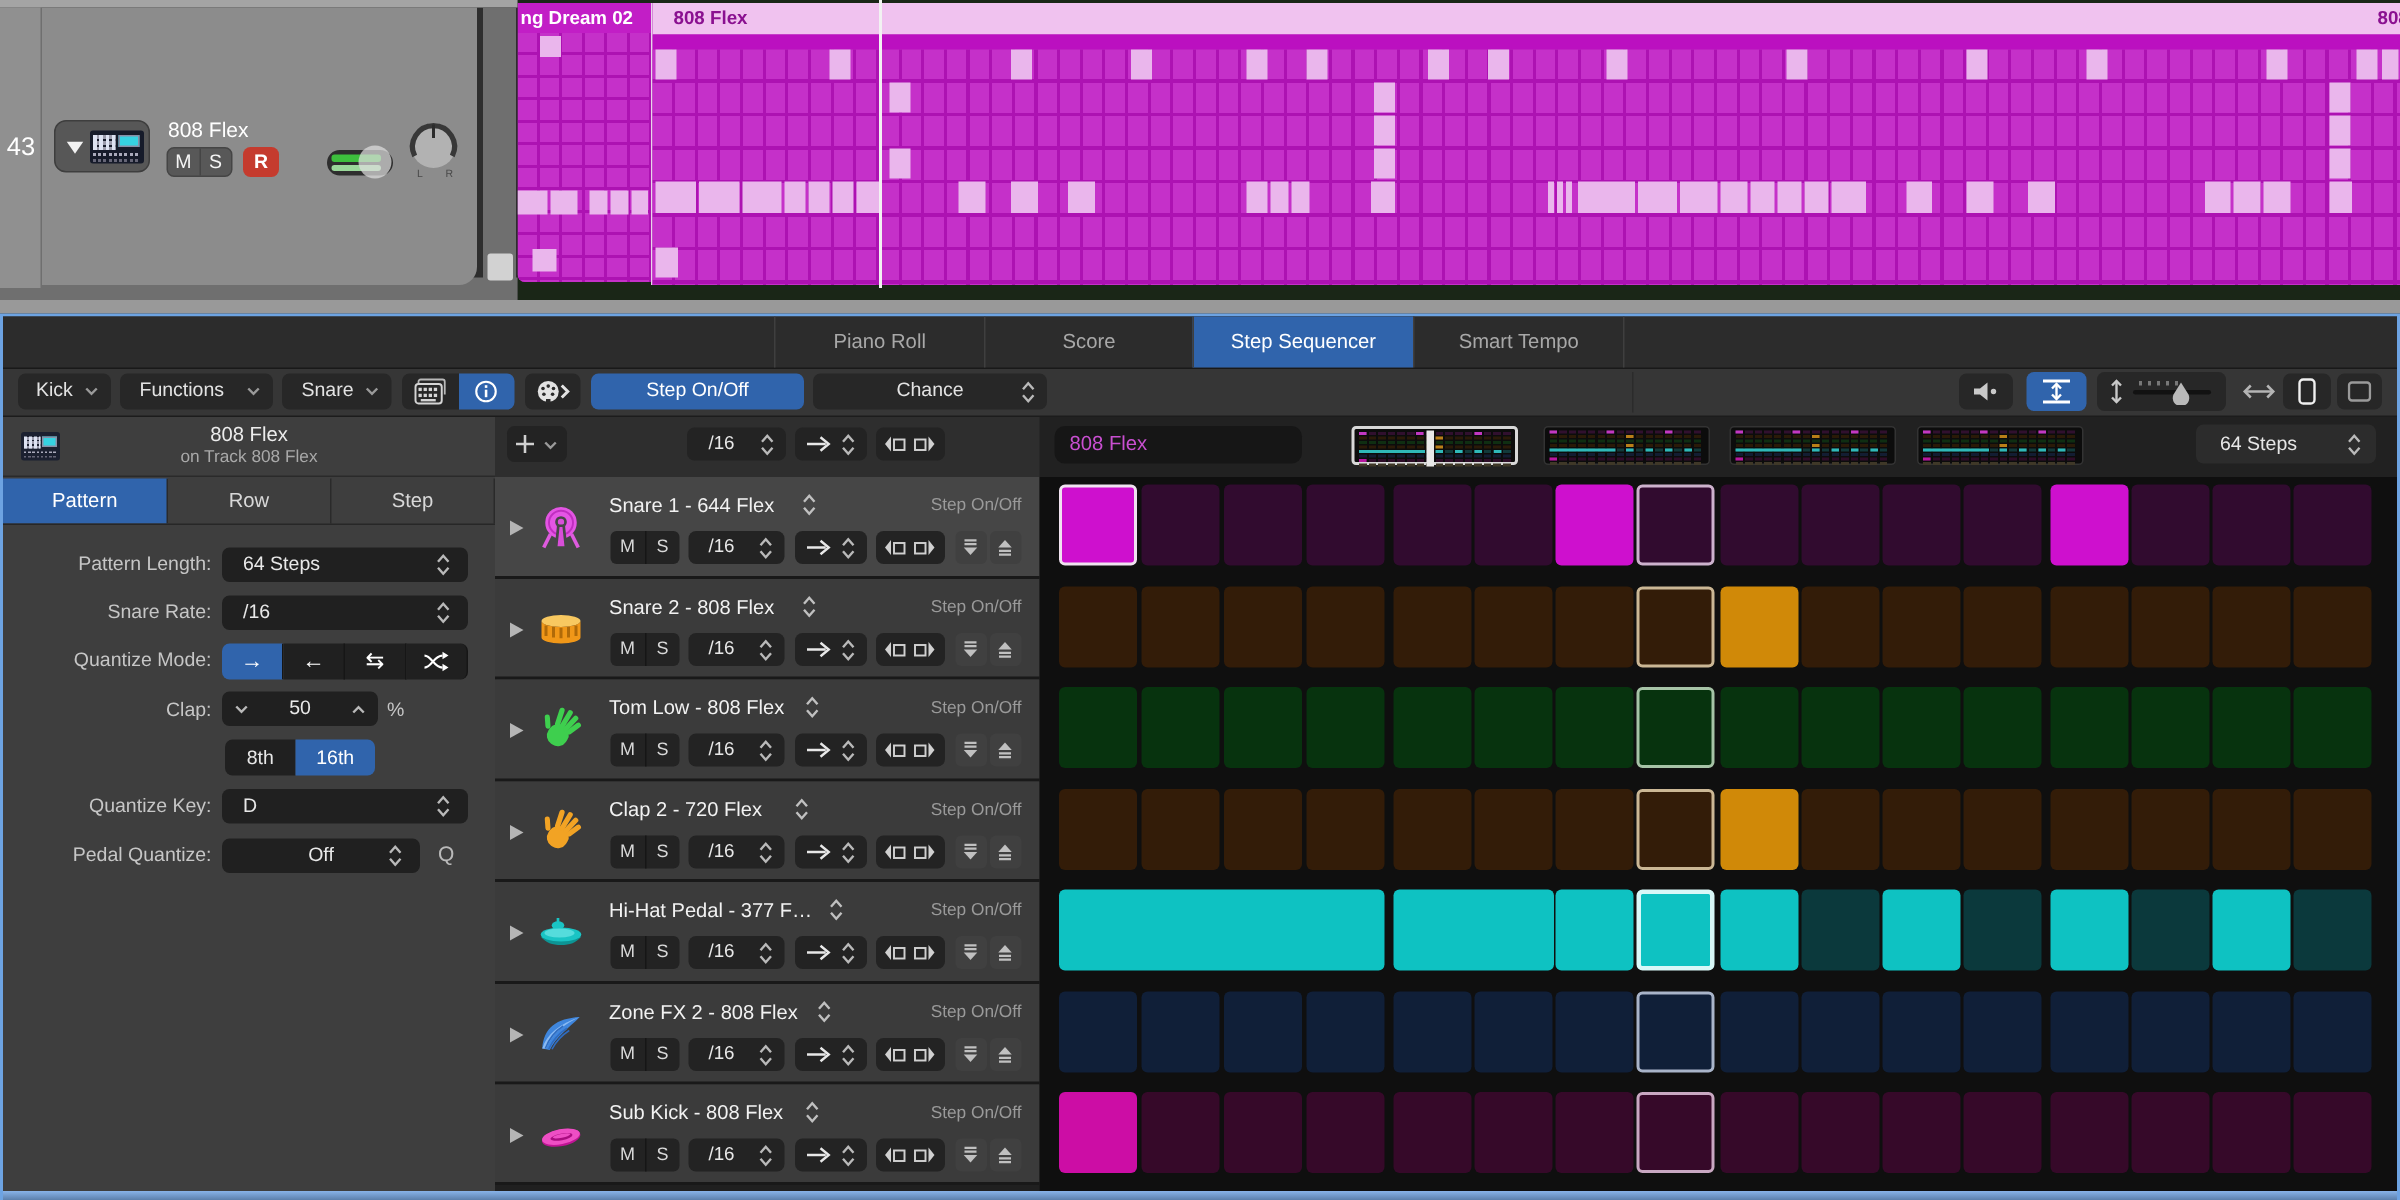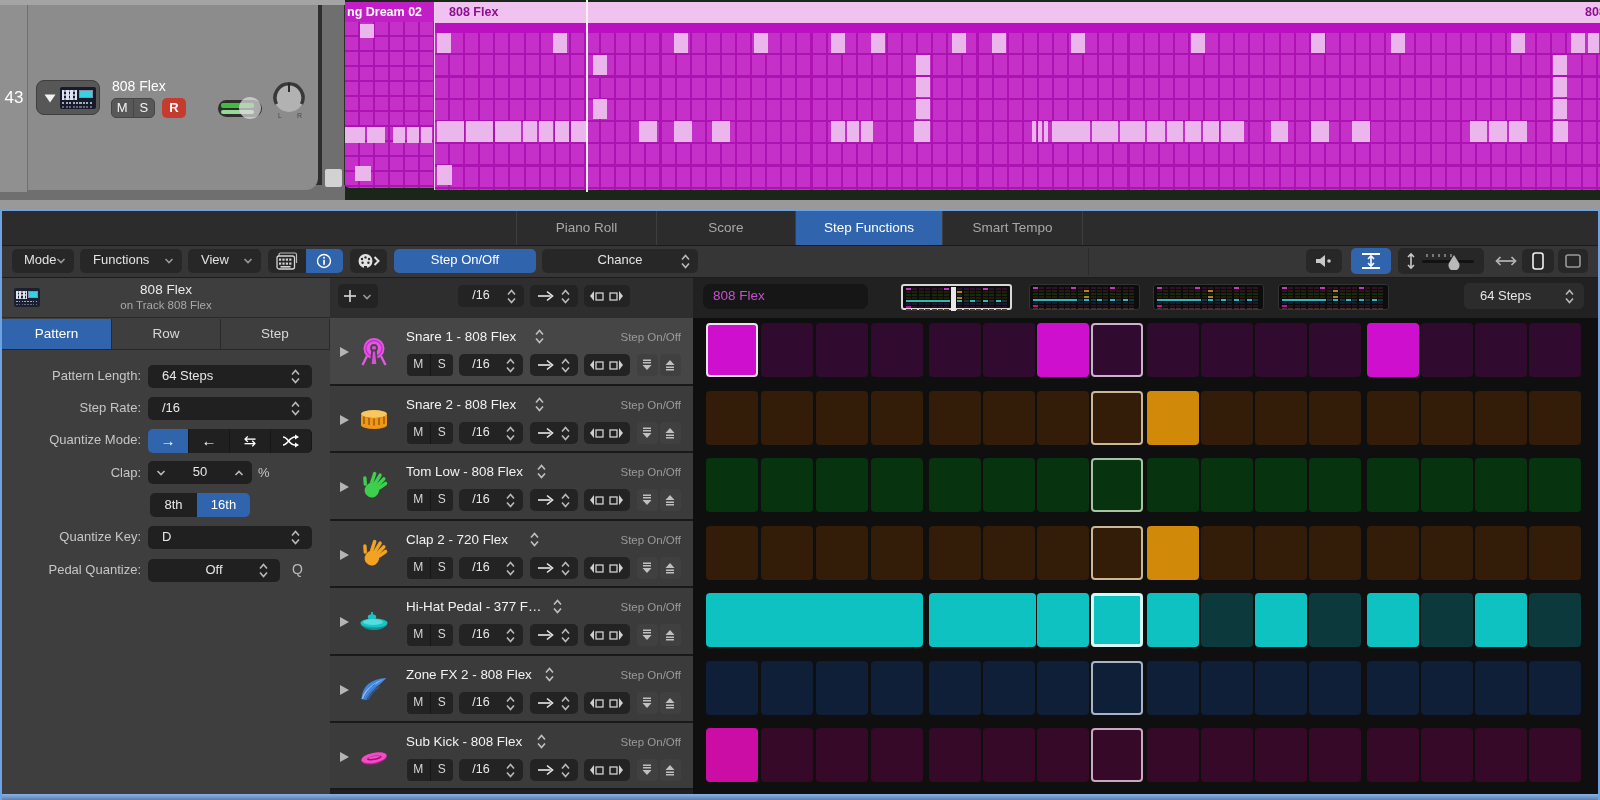--- a/index.html
+++ b/index.html
@@ -118,39 +118,39 @@
     <circle cx="18" cy="17" r="15" fill="#b2b2b2"></circle>
     <path d="M 5.5 24 A 14 14 0 1 1 30.5 24" fill="none" stroke="#383838" stroke-width="3.5"></path>
     <line x1="18" y1="3" x2="18" y2="12" stroke="#2c2c2c" stroke-width="2"></line>
     <text x="7" y="38" font-size="7" fill="#4a4a4a">L</text>
     <text x="26" y="38" font-size="7" fill="#4a4a4a">R</text>
   </svg>
 <div style="position:absolute;left:0;top:209px;width:1600px;height:591px;background:#2f2f2f;border:2px solid #6da3e2;"></div>
 <div style="position:absolute;left:2px;top:211px;width:1596px;height:35px;background:#2c2c2c;border-bottom:1px solid #191919;"></div>
 <div style="position:absolute;left:516px;top:211px;width:140px;height:34px;border-left:1px solid #3f3f3f;color:#a8a8a8;font-size:13.5px;text-align:center;line-height:34px;">Piano Roll</div>
 <div style="position:absolute;left:656px;top:211px;width:139px;height:34px;border-left:1px solid #3f3f3f;color:#a8a8a8;font-size:13.5px;text-align:center;line-height:34px;">Score</div>
-<div style="position:absolute;left:795px;top:211px;width:147px;height:34px;background:#3064ac;border-left:1px solid #3f3f3f;color:#fff;font-size:13.5px;text-align:center;line-height:34px;">Step Functions</div>
+<div style="position:absolute;left:795px;top:211px;width:147px;height:34px;background:#3064ac;border-left:1px solid #3f3f3f;color:#fff;font-size:13.5px;text-align:center;line-height:34px;">Step Sequencer</div>
 <div style="position:absolute;left:942px;top:211px;width:140px;height:34px;border-left:1px solid #3f3f3f;color:#a8a8a8;font-size:13.5px;text-align:center;line-height:34px;">Smart Tempo</div>
 <div style="position:absolute;left:1082px;top:211px;width:1px;height:34px;background:#3f3f3f;"></div>
 <div style="position:absolute;left:2px;top:246px;width:1596px;height:32px;background:#363636;border-bottom:1px solid #1c1c1c;"></div>
 <div style="position:absolute;left:1088px;top:248px;width:1px;height:27px;background:#2b2b2b;"></div>
 <div style="position:absolute;left:12px;top:249px;width:62px;height:24px;background:#272727;border-radius:5px;">
-    <div style="position:absolute;left:12px;top:3px;font-size:13px;color:#e3e3e3;">Mode</div>
+    <div style="position:absolute;left:12px;top:3px;font-size:13px;color:#e3e3e3;">Kick</div>
     <svg style="left:44px;top:8px" width="10" height="8" viewBox="0 0 10 8">
       <path d="M1.5 2 L5 5.5 L8.5 2" stroke="#9a9a9a" stroke-width="1.6" fill="none"></path>
     </svg>
   </div>
 <div style="position:absolute;left:80px;top:249px;width:102px;height:24px;background:#272727;border-radius:5px;">
     <div style="position:absolute;left:13px;top:3px;font-size:13px;color:#e3e3e3;">Functions</div>
     <svg style="left:84px;top:8px" width="10" height="8" viewBox="0 0 10 8">
       <path d="M1.5 2 L5 5.5 L8.5 2" stroke="#9a9a9a" stroke-width="1.6" fill="none"></path>
     </svg>
   </div>
 <div style="position:absolute;left:188px;top:249px;width:73px;height:24px;background:#272727;border-radius:5px;">
-    <div style="position:absolute;left:13px;top:3px;font-size:13px;color:#e3e3e3;">View</div>
+    <div style="position:absolute;left:13px;top:3px;font-size:13px;color:#e3e3e3;">Snare</div>
     <svg style="left:55px;top:8px" width="10" height="8" viewBox="0 0 10 8">
       <path d="M1.5 2 L5 5.5 L8.5 2" stroke="#9a9a9a" stroke-width="1.6" fill="none"></path>
     </svg>
   </div>
 <div style="position:absolute;left:268px;top:249px;width:38px;height:24px;background:#272727;border-radius:5px 0 0 5px;">
     <svg style="left:8px;top:3px" width="22" height="18" viewBox="0 0 22 18">
       <path d="M3 4 L3 2.5 A1.5 1.5 0 0 1 4.5 1 L19 1 A1.5 1.5 0 0 1 20.5 2.5 L20.5 11" fill="none" stroke="#b9b9b9" stroke-width="1.2"></path>
       <rect x="1" y="4" width="17.5" height="13" rx="2" fill="none" stroke="#d5d5d5" stroke-width="1.3"></rect>
       <g fill="#d5d5d5">
         <rect x="3" y="6.5" width="2.2" height="2.2"></rect>
@@ -254,21 +254,21 @@
 <div style="position:absolute;left:221px;top:319px;width:109px;height:30px;border-right:1px solid #2a2a2a;color:#d8d8d8;font-size:13.5px;text-align:center;line-height:30px;">Step</div>
 <div style="position:absolute;left:2px;top:349px;width:328px;height:1px;background:#272727;"></div>
 <div style="position:absolute;left:0;top:368px;width:141px;text-align:right;font-size:13px;color:#c6c6c6;">Pattern Length:</div>
 <div style="position:absolute;left:148px;top:365px;width:164px;height:23px;background:#202020;border-radius:5px;">
     <div style="position:absolute;left:0;top:3px;width:164px;text-align:left;padding-left:14px;font-size:13px;color:#e8e8e8;">64 Steps</div>
     <svg style="left:142px;top:4px" width="11" height="15" viewBox="0 0 11 15">
       <path d="M2 5.5 L5.5 1.5 L9 5.5" stroke="#b9b9b9" stroke-width="1.6" fill="none"></path>
       <path d="M2 9.5 L5.5 13.5 L9 9.5" stroke="#b9b9b9" stroke-width="1.6" fill="none"></path>
     </svg>
   </div>
-<div style="position:absolute;left:0;top:400px;width:141px;text-align:right;font-size:13px;color:#c6c6c6;">Step Rate:</div>
+<div style="position:absolute;left:0;top:400px;width:141px;text-align:right;font-size:13px;color:#c6c6c6;">Snare Rate:</div>
 <div style="position:absolute;left:148px;top:397px;width:164px;height:23px;background:#202020;border-radius:5px;">
     <div style="position:absolute;left:0;top:3px;width:164px;text-align:left;padding-left:14px;font-size:13px;color:#e8e8e8;">/16</div>
     <svg style="left:142px;top:4px" width="11" height="15" viewBox="0 0 11 15">
       <path d="M2 5.5 L5.5 1.5 L9 5.5" stroke="#b9b9b9" stroke-width="1.6" fill="none"></path>
       <path d="M2 9.5 L5.5 13.5 L9 9.5" stroke="#b9b9b9" stroke-width="1.6" fill="none"></path>
     </svg>
   </div>
 <div style="position:absolute;left:0;top:432px;width:141px;text-align:right;font-size:13px;color:#c6c6c6;">Quantize Mode:</div>
 <div style="position:absolute;left:148px;top:429px;width:41px;height:24px;background:#3064ac;border-radius:5px 0 0 5px;border-right:1px solid #161616;color:#fff;font-size:15px;text-align:center;line-height:23px;">→</div>
 <div style="position:absolute;left:189px;top:429px;width:41px;height:24px;background:#202020;border-right:1px solid #161616;color:#fff;font-size:15px;text-align:center;line-height:23px;">←</div>
@@ -449,21 +449,21 @@
 <svg style="left:357px;top:335px" width="34" height="34" viewBox="0 0 34 34">
     <line x1="10" y1="21" x2="5.5" y2="30" stroke="#df5bdf" stroke-width="2.4"></line>
     <line x1="24" y1="21" x2="28.5" y2="30" stroke="#df5bdf" stroke-width="2.4"></line>
     <circle cx="17" cy="13.5" r="10.5" fill="#e455e4"></circle>
     <circle cx="17" cy="13.5" r="8" fill="none" stroke="#c02ec0" stroke-width="1.3"></circle>
     <g stroke="#464646" stroke-width="1.8" fill="#d94fd9">
       <circle cx="17" cy="13" r="3"></circle>
       <path d="M15.2 15.5 L18.8 15.5 L20.3 30 L13.7 30 Z"></path>
     </g>
   </svg>
-<div style="position:absolute;left:406px;top:329px;font-size:13.4px;color:#f2f2f2;white-space:nowrap;">Snare 1 - 808 Flex</div>
+<div style="position:absolute;left:406px;top:329px;font-size:13.4px;color:#f2f2f2;white-space:nowrap;">Snare 1 - 644 Flex</div>
 <svg style="left:534px;top:329px" width="11" height="15" viewBox="0 0 11 15">
     <path d="M2 5.5 L5.5 1.5 L9 5.5" stroke="#c0c0c0" stroke-width="1.6" fill="none"></path>
     <path d="M2 9.5 L5.5 13.5 L9 9.5" stroke="#c0c0c0" stroke-width="1.6" fill="none"></path>
   </svg>
 <div style="position:absolute;left:561px;top:331px;width:120px;text-align:right;font-size:11.5px;color:#9a9a9a;">Step On/Off</div>
 <div style="position:absolute;left:407px;top:354px;width:46px;height:22px;background:#232323;border-radius:4px;display:flex;color:#d8d8d8;font-size:12px;">
     <div style="position:relative;flex:1;text-align:center;line-height:21px;border-right:1px solid #161616;">M</div>
     <div style="position:relative;flex:1;text-align:center;line-height:21px;">S</div>
   </div>
 <div style="position:absolute;left:459px;top:354px;width:64px;height:22px;background:#232323;border-radius:5px;">

